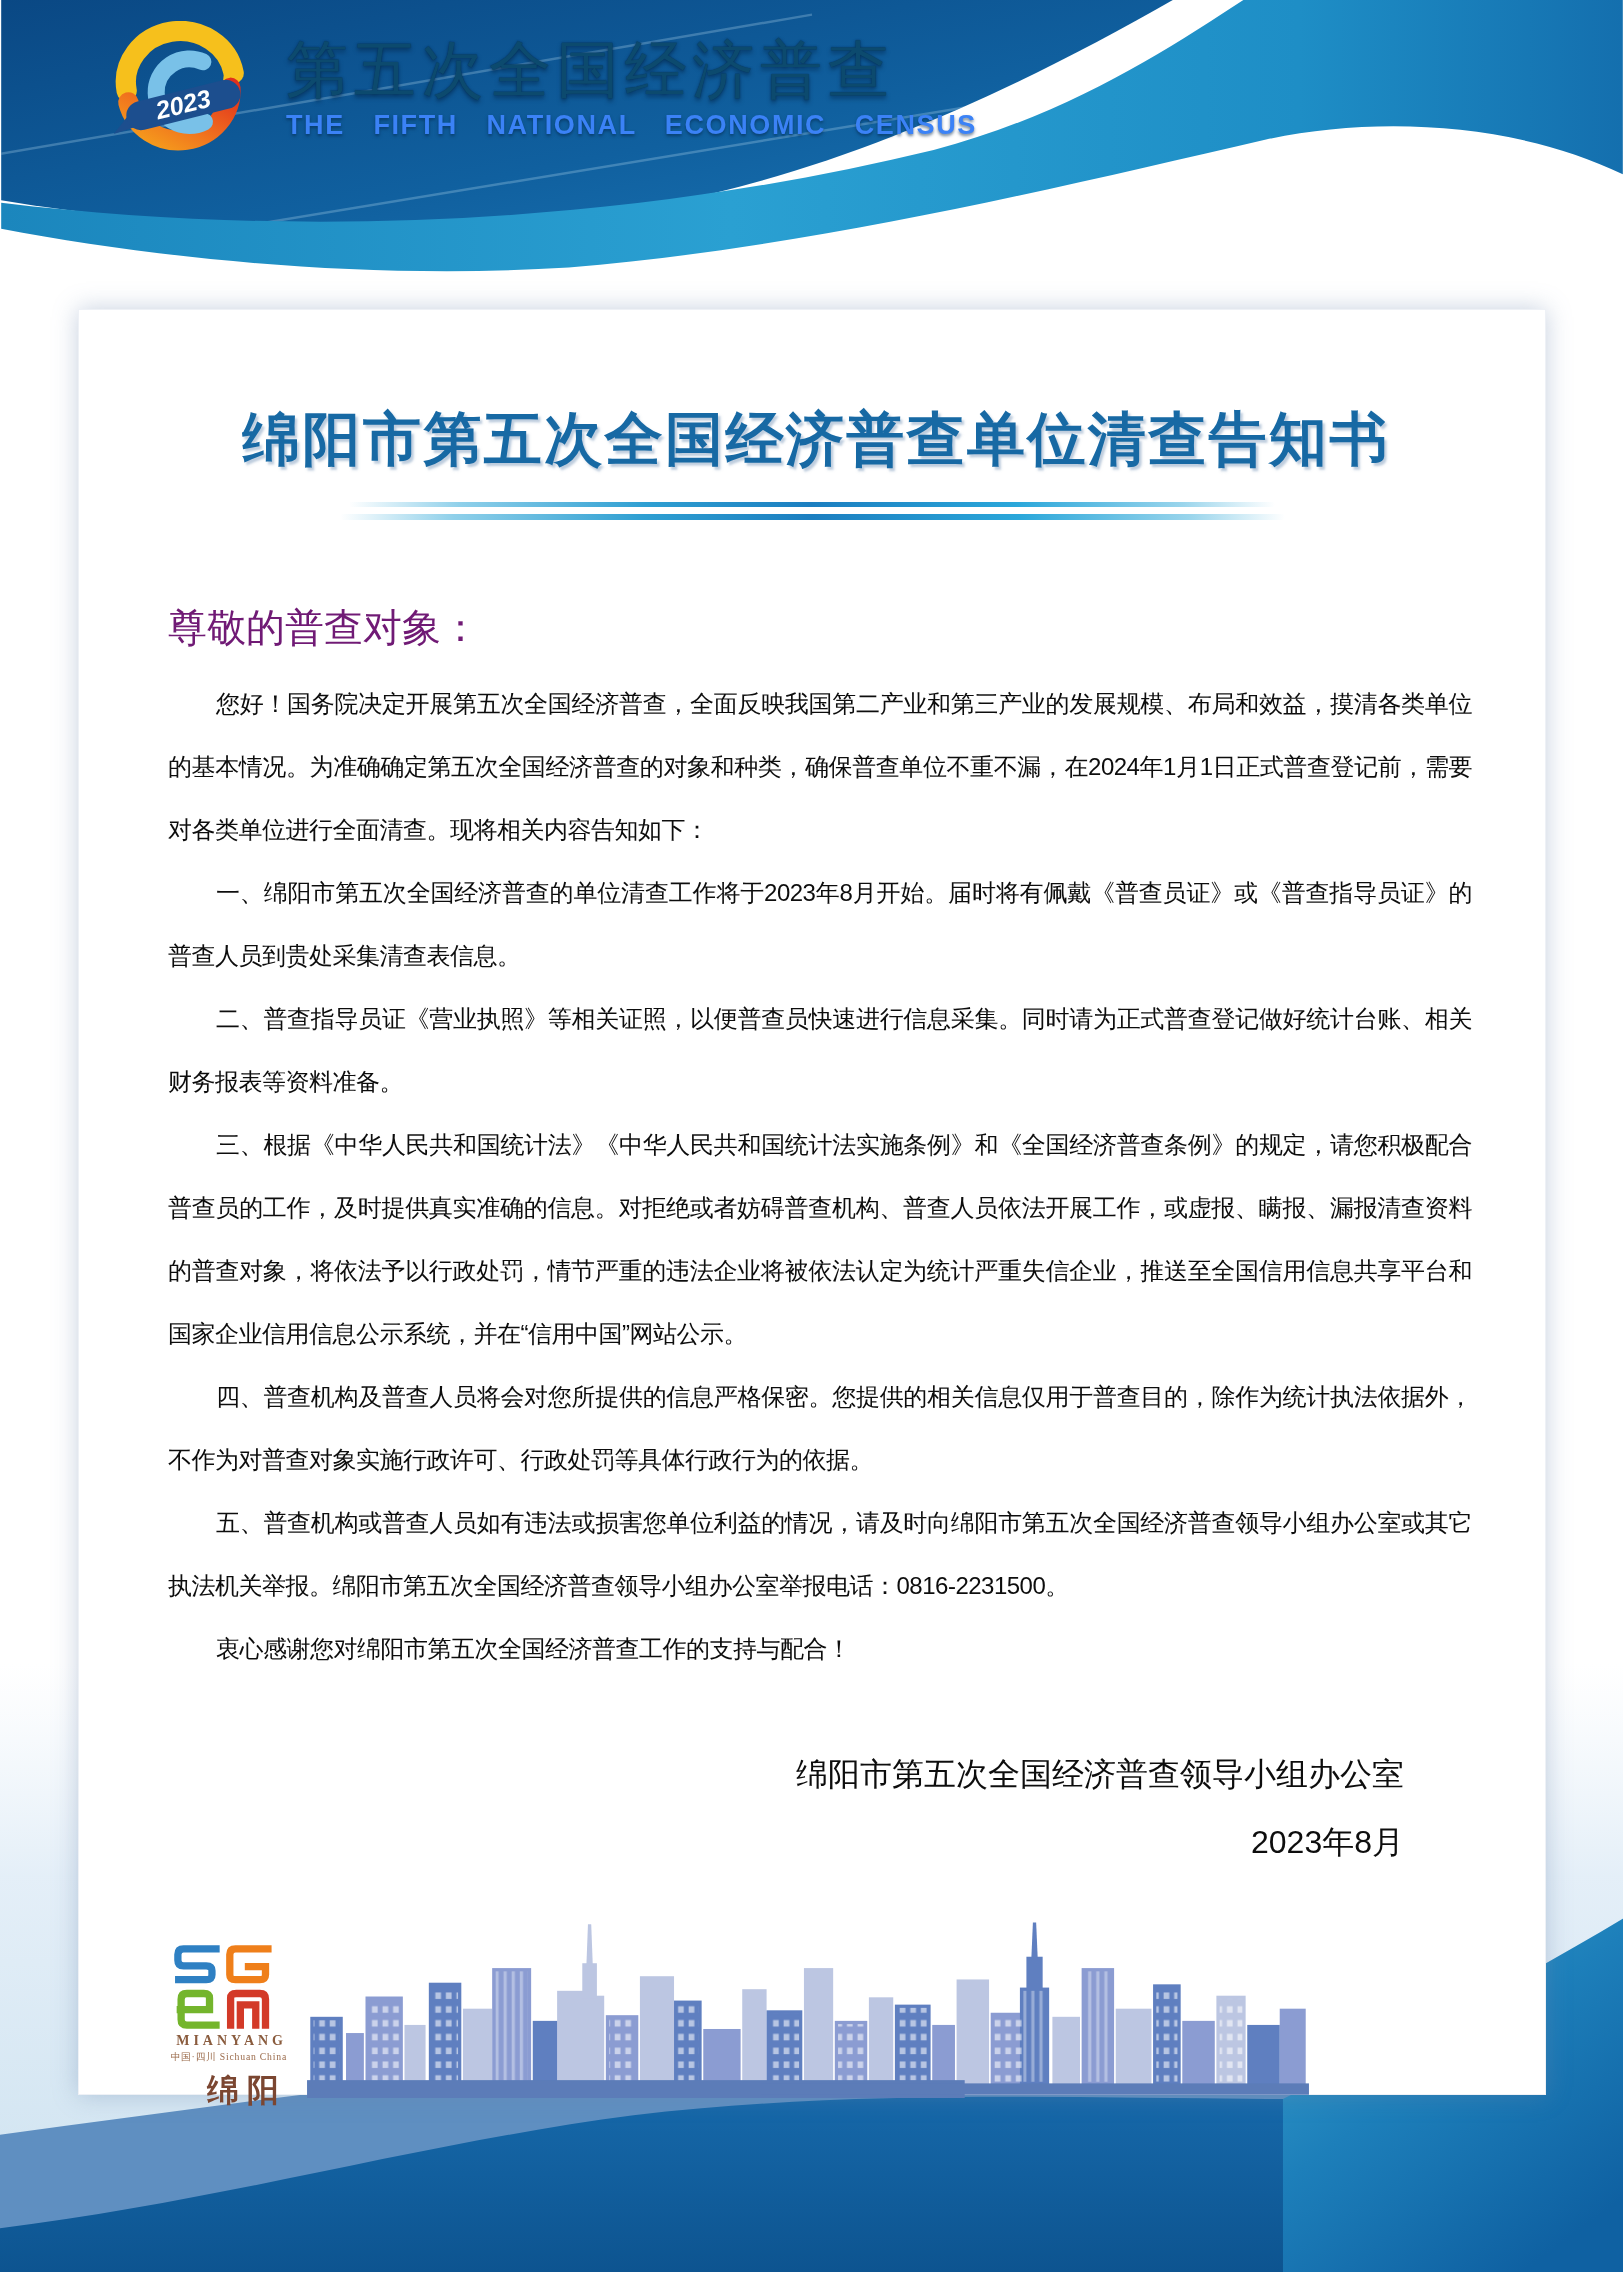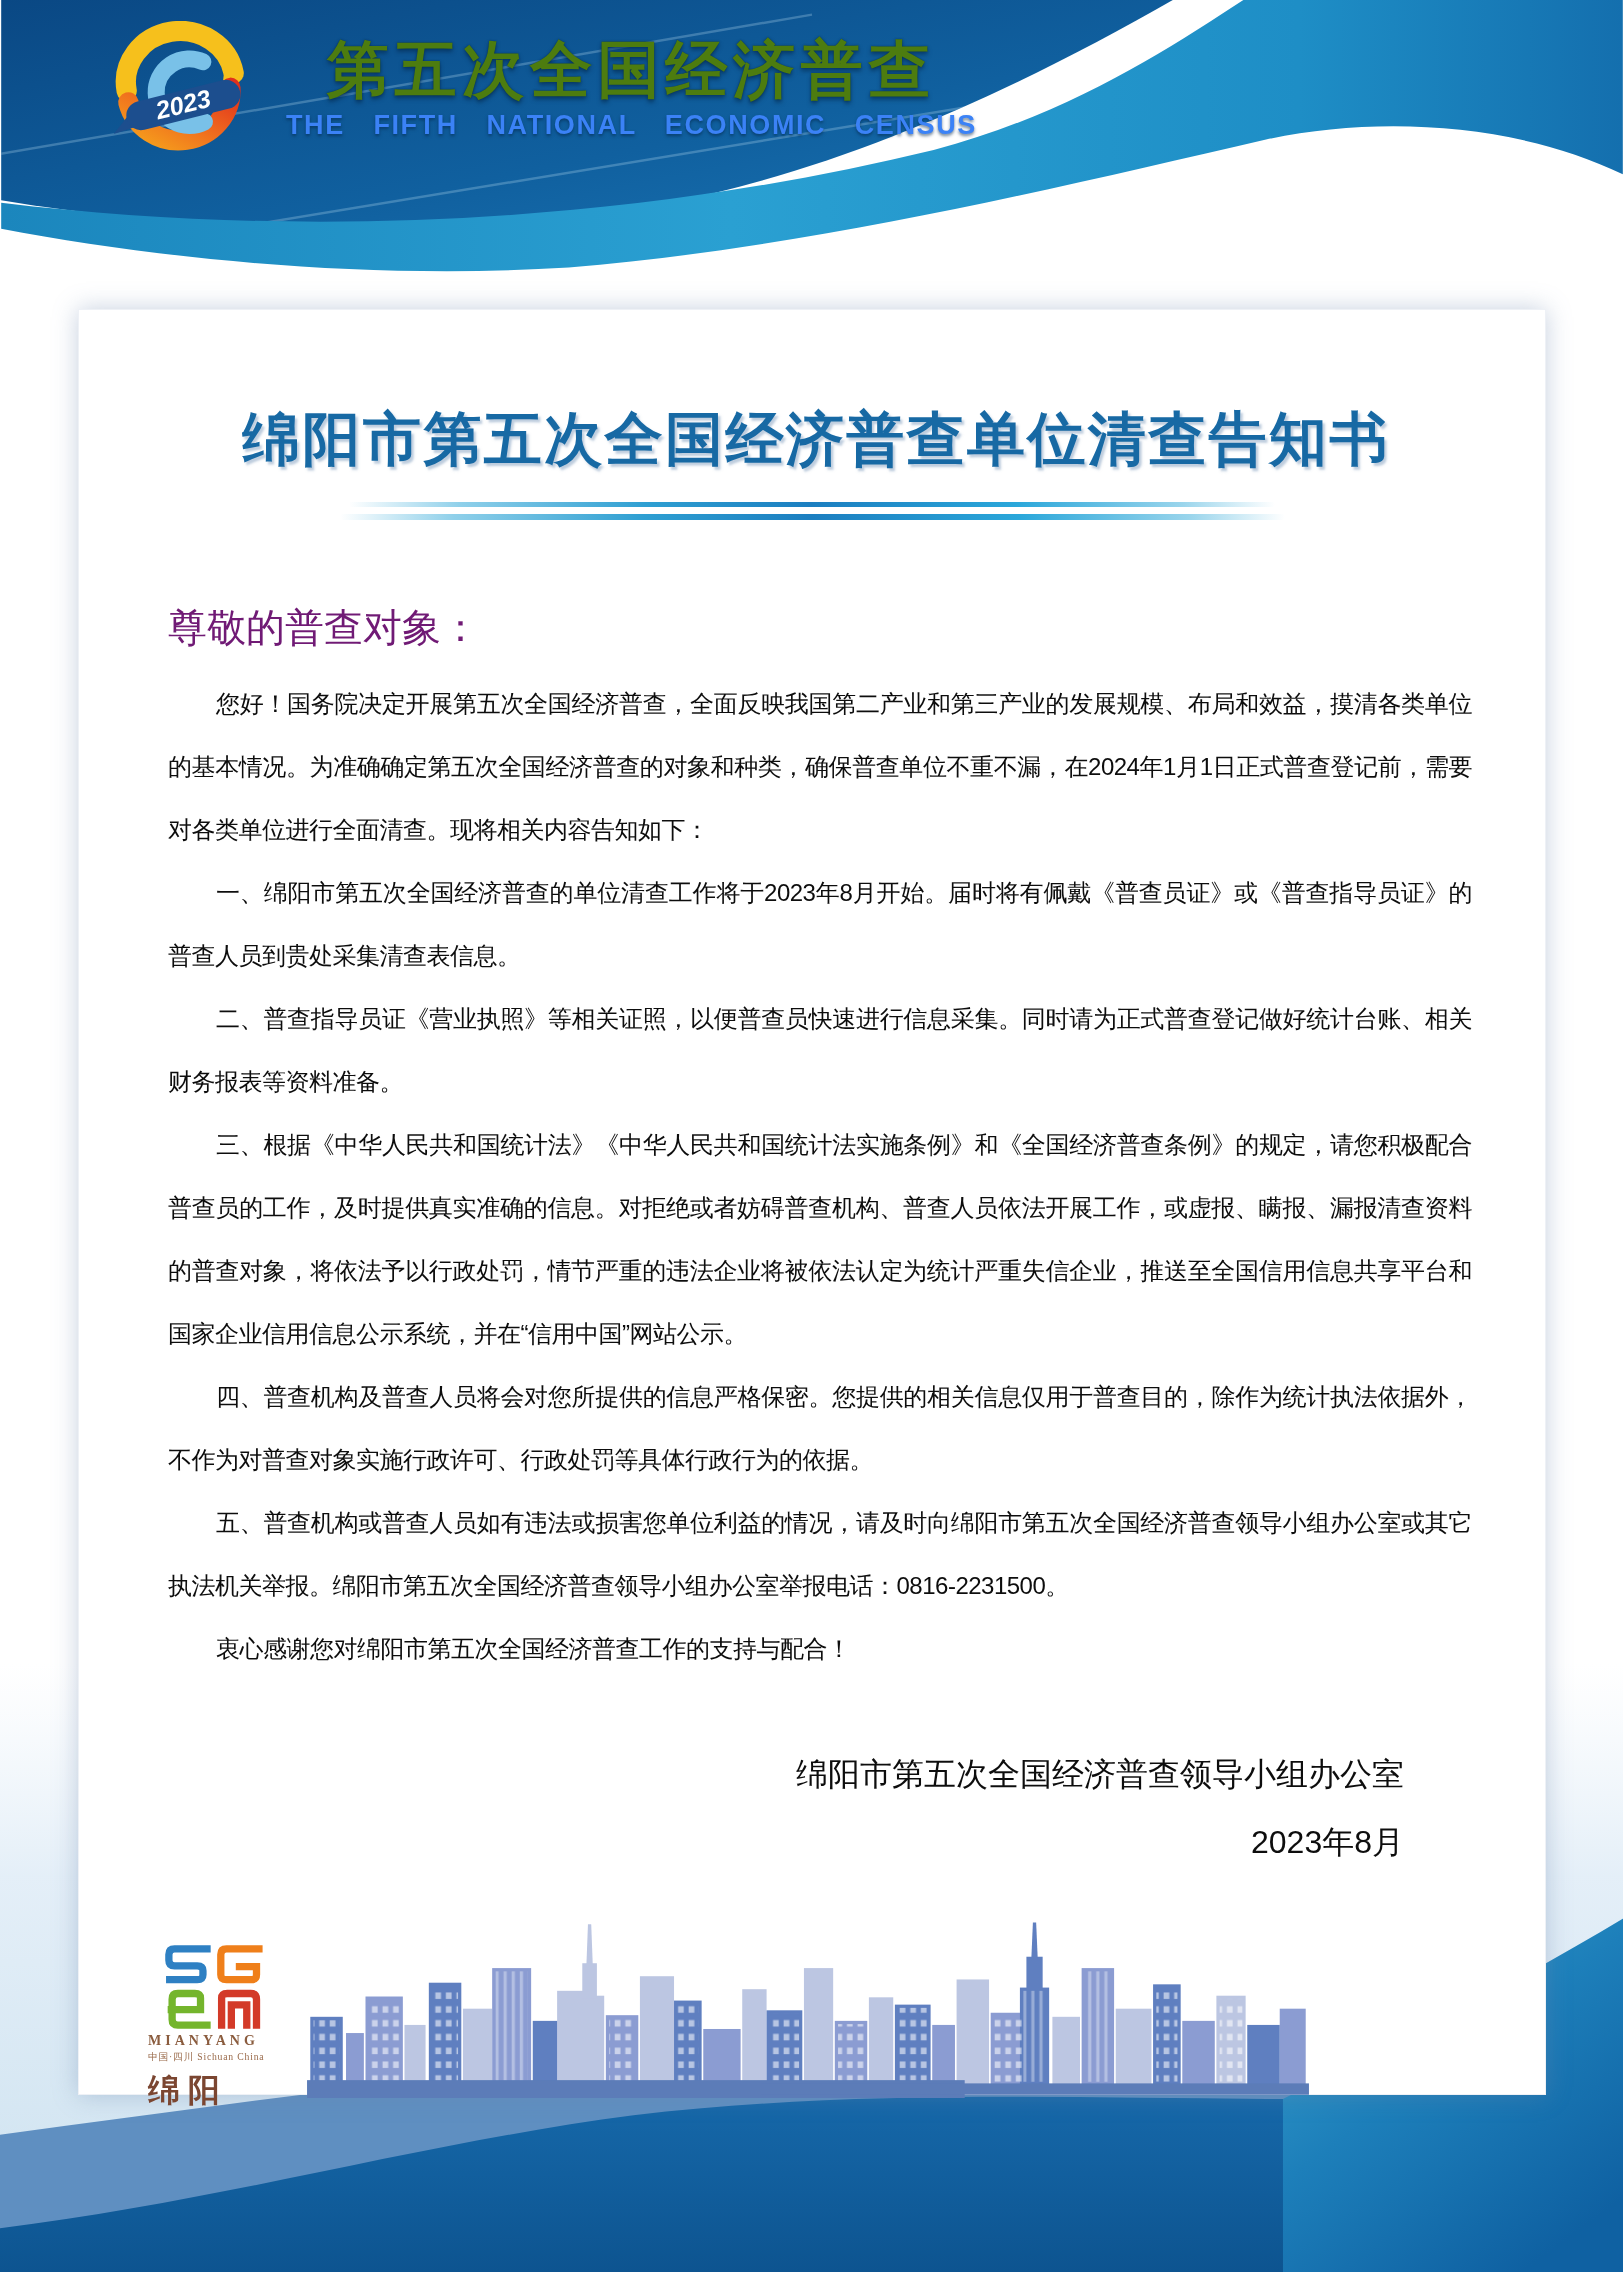--- a/index.html
+++ b/index.html
@@ -9,23 +9,22 @@
     -webkit-font-smoothing:antialiased;
   }
   .page{position:absolute;inset:0;overflow:hidden;}
 
   
   .header-svg{position:absolute;left:0;top:0;z-index:1;}
   .header-content{position:absolute;left:0;top:0;width:1624px;height:292px;z-index:2;}
   .census-logo{position:absolute;left:104px;top:21px;width:154px;height:140px;}
   .header-titles{position:absolute;left:286px;top:39px;}
   .header-title-cn{
-    font-size:62px;font-weight:700;color:#4d7c0f;letter-spacing:5.7px;line-height:1.0;
+    font-size:62px;font-weight:400;color:#0c4a6e;letter-spacing:5.7px;line-height:1.0;
     text-shadow:0 3.2px 4px rgba(3,38,74,.6),0 0 1.6px rgba(3,38,74,.8);
-    text-align:center;
   }
   .header-title-en{
     margin-top:11.4px;font-size:27px;font-weight:800;color:#3b82f6;
     letter-spacing:1.6px;word-spacing:19.5px;line-height:1.0;
     text-shadow:0 2.4px 3.2px rgba(3,38,74,.6);
   }
 
   
   .footer-bg{position:absolute;left:0;top:1664px;width:1624px;height:608px;z-index:0;}
 
@@ -51,21 +50,21 @@
   }
   .para{
     margin:0;font-size:24px;color:#0d0d0d;line-height:63px;letter-spacing:-0.5px;
     text-align:justify;text-indent:2em;
   }
   .sig-block{margin-top:60px;text-align:right;padding-right:68px;}
   .sig-office{font-size:32px;color:#0d0d0d;line-height:68px;margin:0;}
   .sig-date{font-size:32px;color:#0d0d0d;line-height:68px;margin:0;}
 
   
-  .mianyang-logo{position:absolute;left:69px;top:1634px;width:130px;text-align:left;}
+  .mianyang-logo{position:absolute;left:78px;top:1634px;width:130px;text-align:right;}
   .my-glyphs{display:block;margin:0 auto;}
   .my-name-en{
     margin-top:3.2px;font-family:"Liberation Serif","DejaVu Serif",serif;
     font-size:14px;font-weight:bold;letter-spacing:4px;color:#8a5c3e;white-space:nowrap;
   }
   .my-sub{
     margin-top:1.6px;font-family:"Liberation Serif","DejaVu Serif",serif;
     font-size:9.7px;color:#9a6a4a;letter-spacing:0.8px;white-space:nowrap;
   }
   .my-name-cn{

